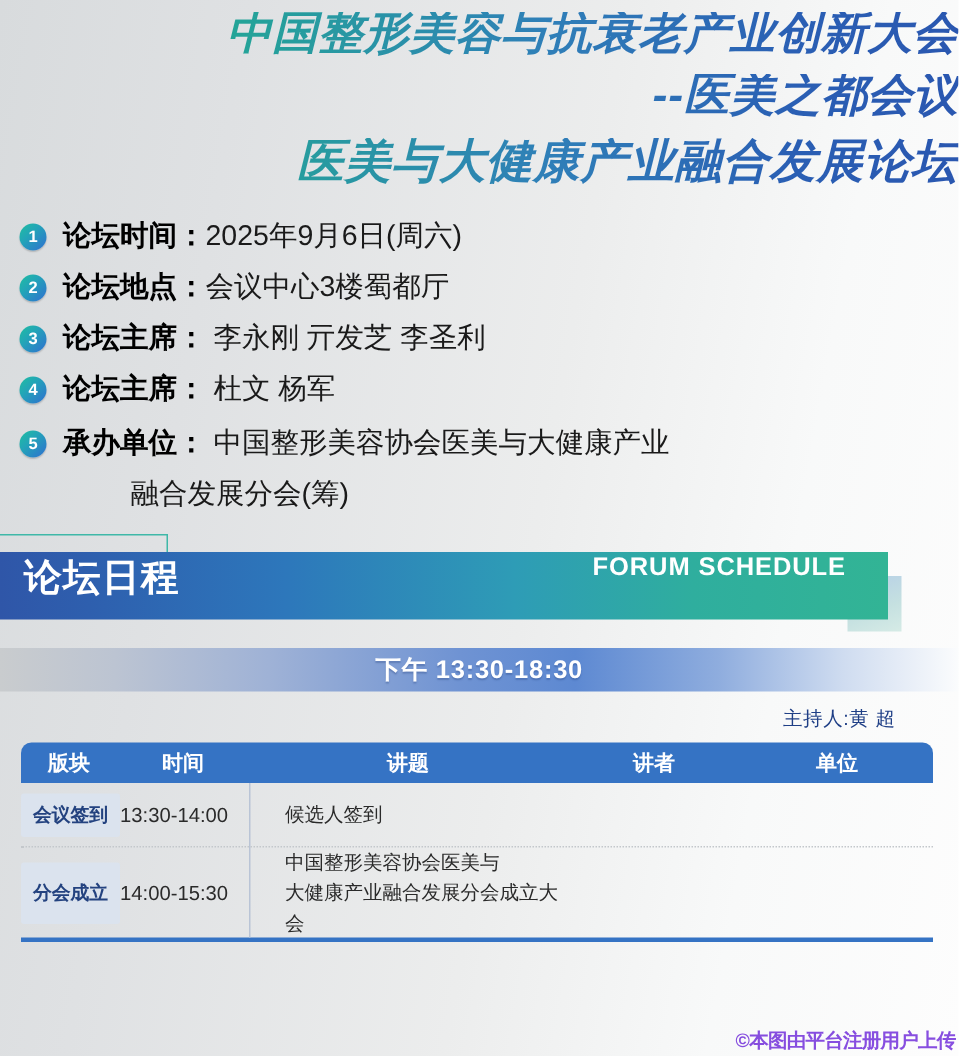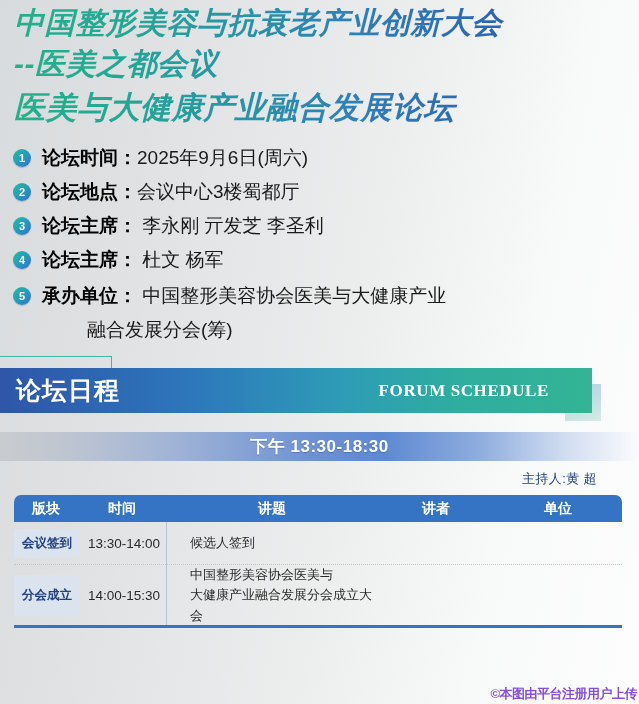--- a/index.html
+++ b/index.html
@@ -10,21 +10,22 @@
     width: 639px;
     height: 704px;
     overflow: hidden;
     font-family: "Liberation Sans", "DejaVu Sans", sans-serif;
     background: linear-gradient(100deg, #d8dbdd 0%, #dfe1e3 22%, #eceded 55%, #f8f9f9 78%, #fdfdfd 100%);
     position: relative;
   }
 
   
   .title-block {
-    padding: 4px 0 0 14px;
+    padding: 4px 0 0 30px;
+    text-align: right;
   }
   .title-line {
     font-weight: bold;
     font-style: italic;
     letter-spacing: 0.5px;
     line-height: 1.0;
     white-space: nowrap;
     background: linear-gradient(90deg, #25b08a 0%, #23a795 18%, #2f7fb8 55%, #2a5fb4 82%, #2a57b0 100%);
     -webkit-background-clip: text;
     background-clip: text;
@@ -108,25 +109,24 @@
     opacity: 0.85;
   }
   .sched-bar {
     position: absolute;
     left: 0px;
     top: 12px;
     width: 592px;
     height: 45px;
     background: linear-gradient(90deg, #2f56a8 0%, #2e5fae 10%, #2d77bb 32%, #2e9cb6 58%, #2fae9e 78%, #32b495 100%);
     display: flex;
-    align-items: center;
+    align-items: flex-start;
     justify-content: space-between;
     box-sizing: border-box;
-    padding: 0 43px 0 16px;
-    font-family: Liberation Serif, serif;
+    padding: 0 28px 0 16px;
   }
   .sched-cn {
     color: #ffffff;
     font-size: 25px;
     font-weight: bold;
     letter-spacing: 1px;
   }
   .sched-en {
     color: #ffffff;
     font-size: 17px;
@@ -217,21 +217,21 @@
     padding: 7px 5px;
     border-radius: 2px;
     width: 56px;
     text-align: center;
     line-height: 1;
   }
   .r1 .badge-block { padding: 8px 5px; }
   .r2 .badge-block { padding: 14px 5px; }
   .cell-time {
     flex: 0 0 88px;
-    text-align: center;
+    text-align: left;
     font-size: 13.5px;
     color: #2a2a2a;
   }
   .cell-topic {
     flex: 1 1 auto;
     font-size: 13px;
     color: #2a2a2a;
     line-height: 1.55;
     padding-left: 22px;
   }

